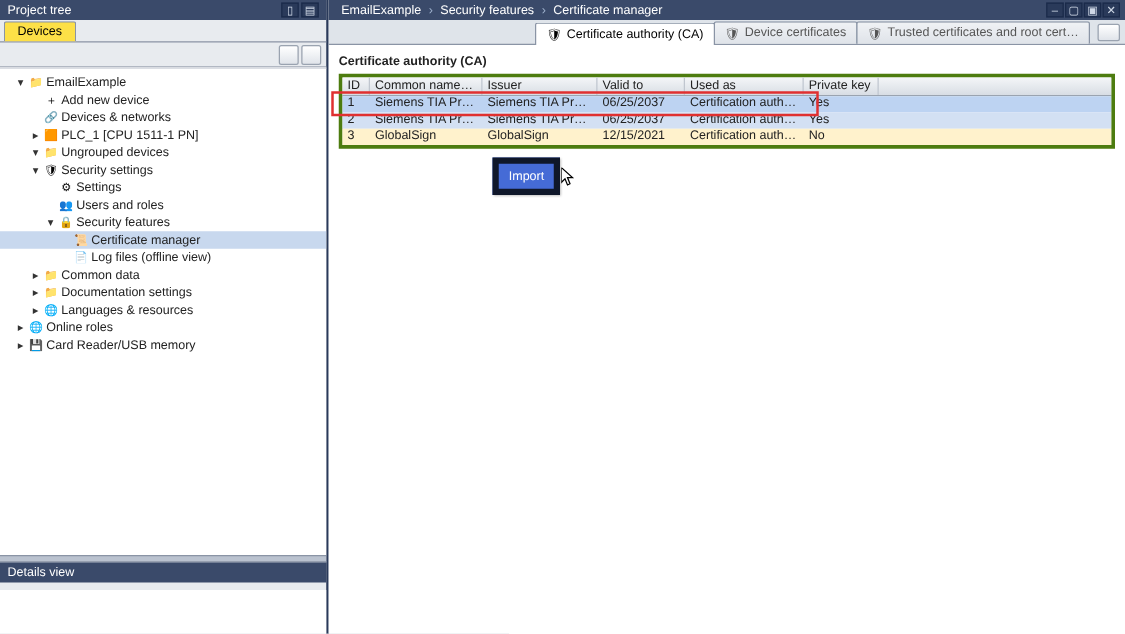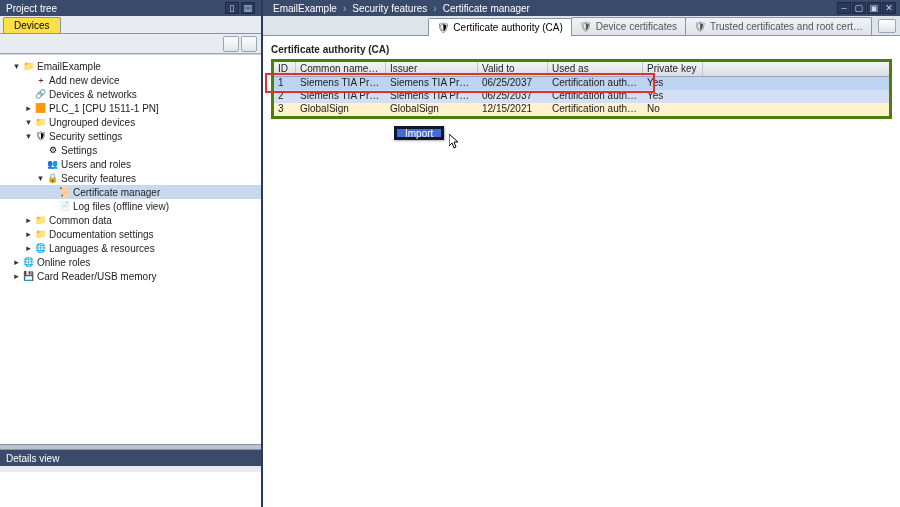--- a/index.html
+++ b/index.html
@@ -51,21 +51,21 @@
   .grow { display:flex; height:13px; }
   .grow .gc { padding:0 4px; overflow:hidden; white-space:nowrap; text-overflow:ellipsis; color:#222;}
   .grow.sel { background:#bdd3f2;}
   .grow.sel2 { background:#d3e0f3;}
   .grow.hl { background:#fff2cc;}
 
   .c0{width:22px;} .c1{width:90px;} .c2{width:92px;} .c3{width:70px;} .c4{width:95px;} .c5{width:60px;}
 
   .red-box { position:absolute; border:2px solid #e03030; pointer-events:none;}
 
-  .ctx-menu { position:absolute; background:#456bd6; color:#fff; padding:2px 8px; border:3px solid #0f172a; box-shadow:1px 1px 2px rgba(0,0,0,.3); height:14px; display:flex; align-items:center;text-align:center;}
+  .ctx-menu { position:absolute; background:#456bd6; color:#fff; padding:2px 8px; border:5px solid #0f172a; box-shadow:1px 1px 2px rgba(0,0,0,.3); height:30px; display:flex; align-items:center;text-align:center;}
   .cursor { position:absolute; font-size:12px; color:#000; pointer-events:none;}
 
   svg { display:block; }
 </style>
 </head>
 <body>
 
 <div class="root">
 
   <div class="left">

